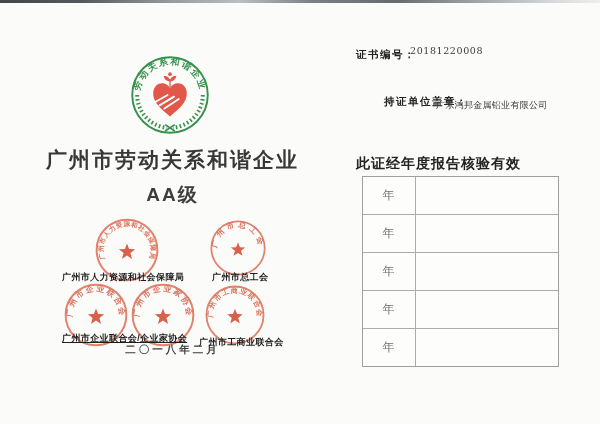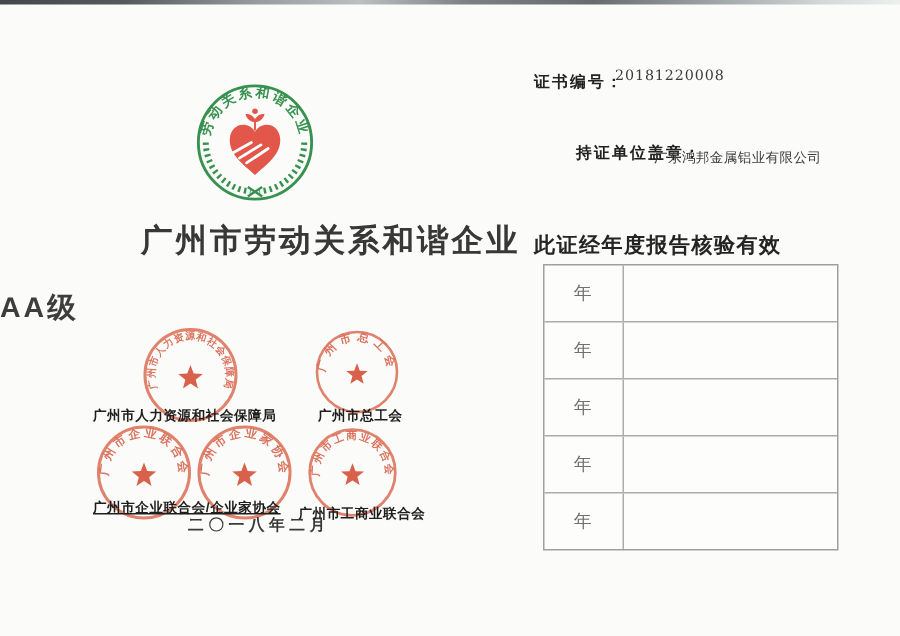--- a/index.html
+++ b/index.html
@@ -12,24 +12,24 @@
     position:absolute;left:0;top:0;width:100%;height:3px;
     background:linear-gradient(90deg,#33383c 0%,#474c50 14%,#8d9195 28%,#b7babc 40%,#70757a 52%,#5a5f63 66%,#9aa0a3 80%,#d4d6d7 92%,#eceded 100%);
     opacity:.92;
   }
   
   .left-panel{position:absolute;left:0;top:0;width:345px;height:424px;}
   .logo{position:absolute;left:130px;top:55px;width:80px;height:80px;}
   .logo text{font-family:"Liberation Sans",sans-serif;font-weight:bold;}
   .cert-title{
     position:absolute;left:0;top:146px;width:100%;text-align:center;
-    font-size:21px;font-weight:bold;color:#383838;letter-spacing:2px;margin-left:48px;
+    font-size:21px;font-weight:bold;color:#383838;letter-spacing:2px;
   }
   .cert-grade{
-    position:absolute;left:0;top:192px;width:100%;text-align:left;
+    position:absolute;left:0;top:182px;width:100%;text-align:center;
     font-size:19px;font-weight:600;color:#3d3d3d;letter-spacing:2px;
   }
   .seal{position:absolute;opacity:.88;}
   .seal text{font-family:"Liberation Sans",sans-serif;font-weight:bold;}
   .seal-label{
     position:absolute;font-size:9px;font-weight:bold;color:#1e1e1e;
     letter-spacing:.4px;white-space:nowrap;z-index:5;
   }
   .issue-date{
     position:absolute;left:0;top:343px;width:345px;text-align:center;

